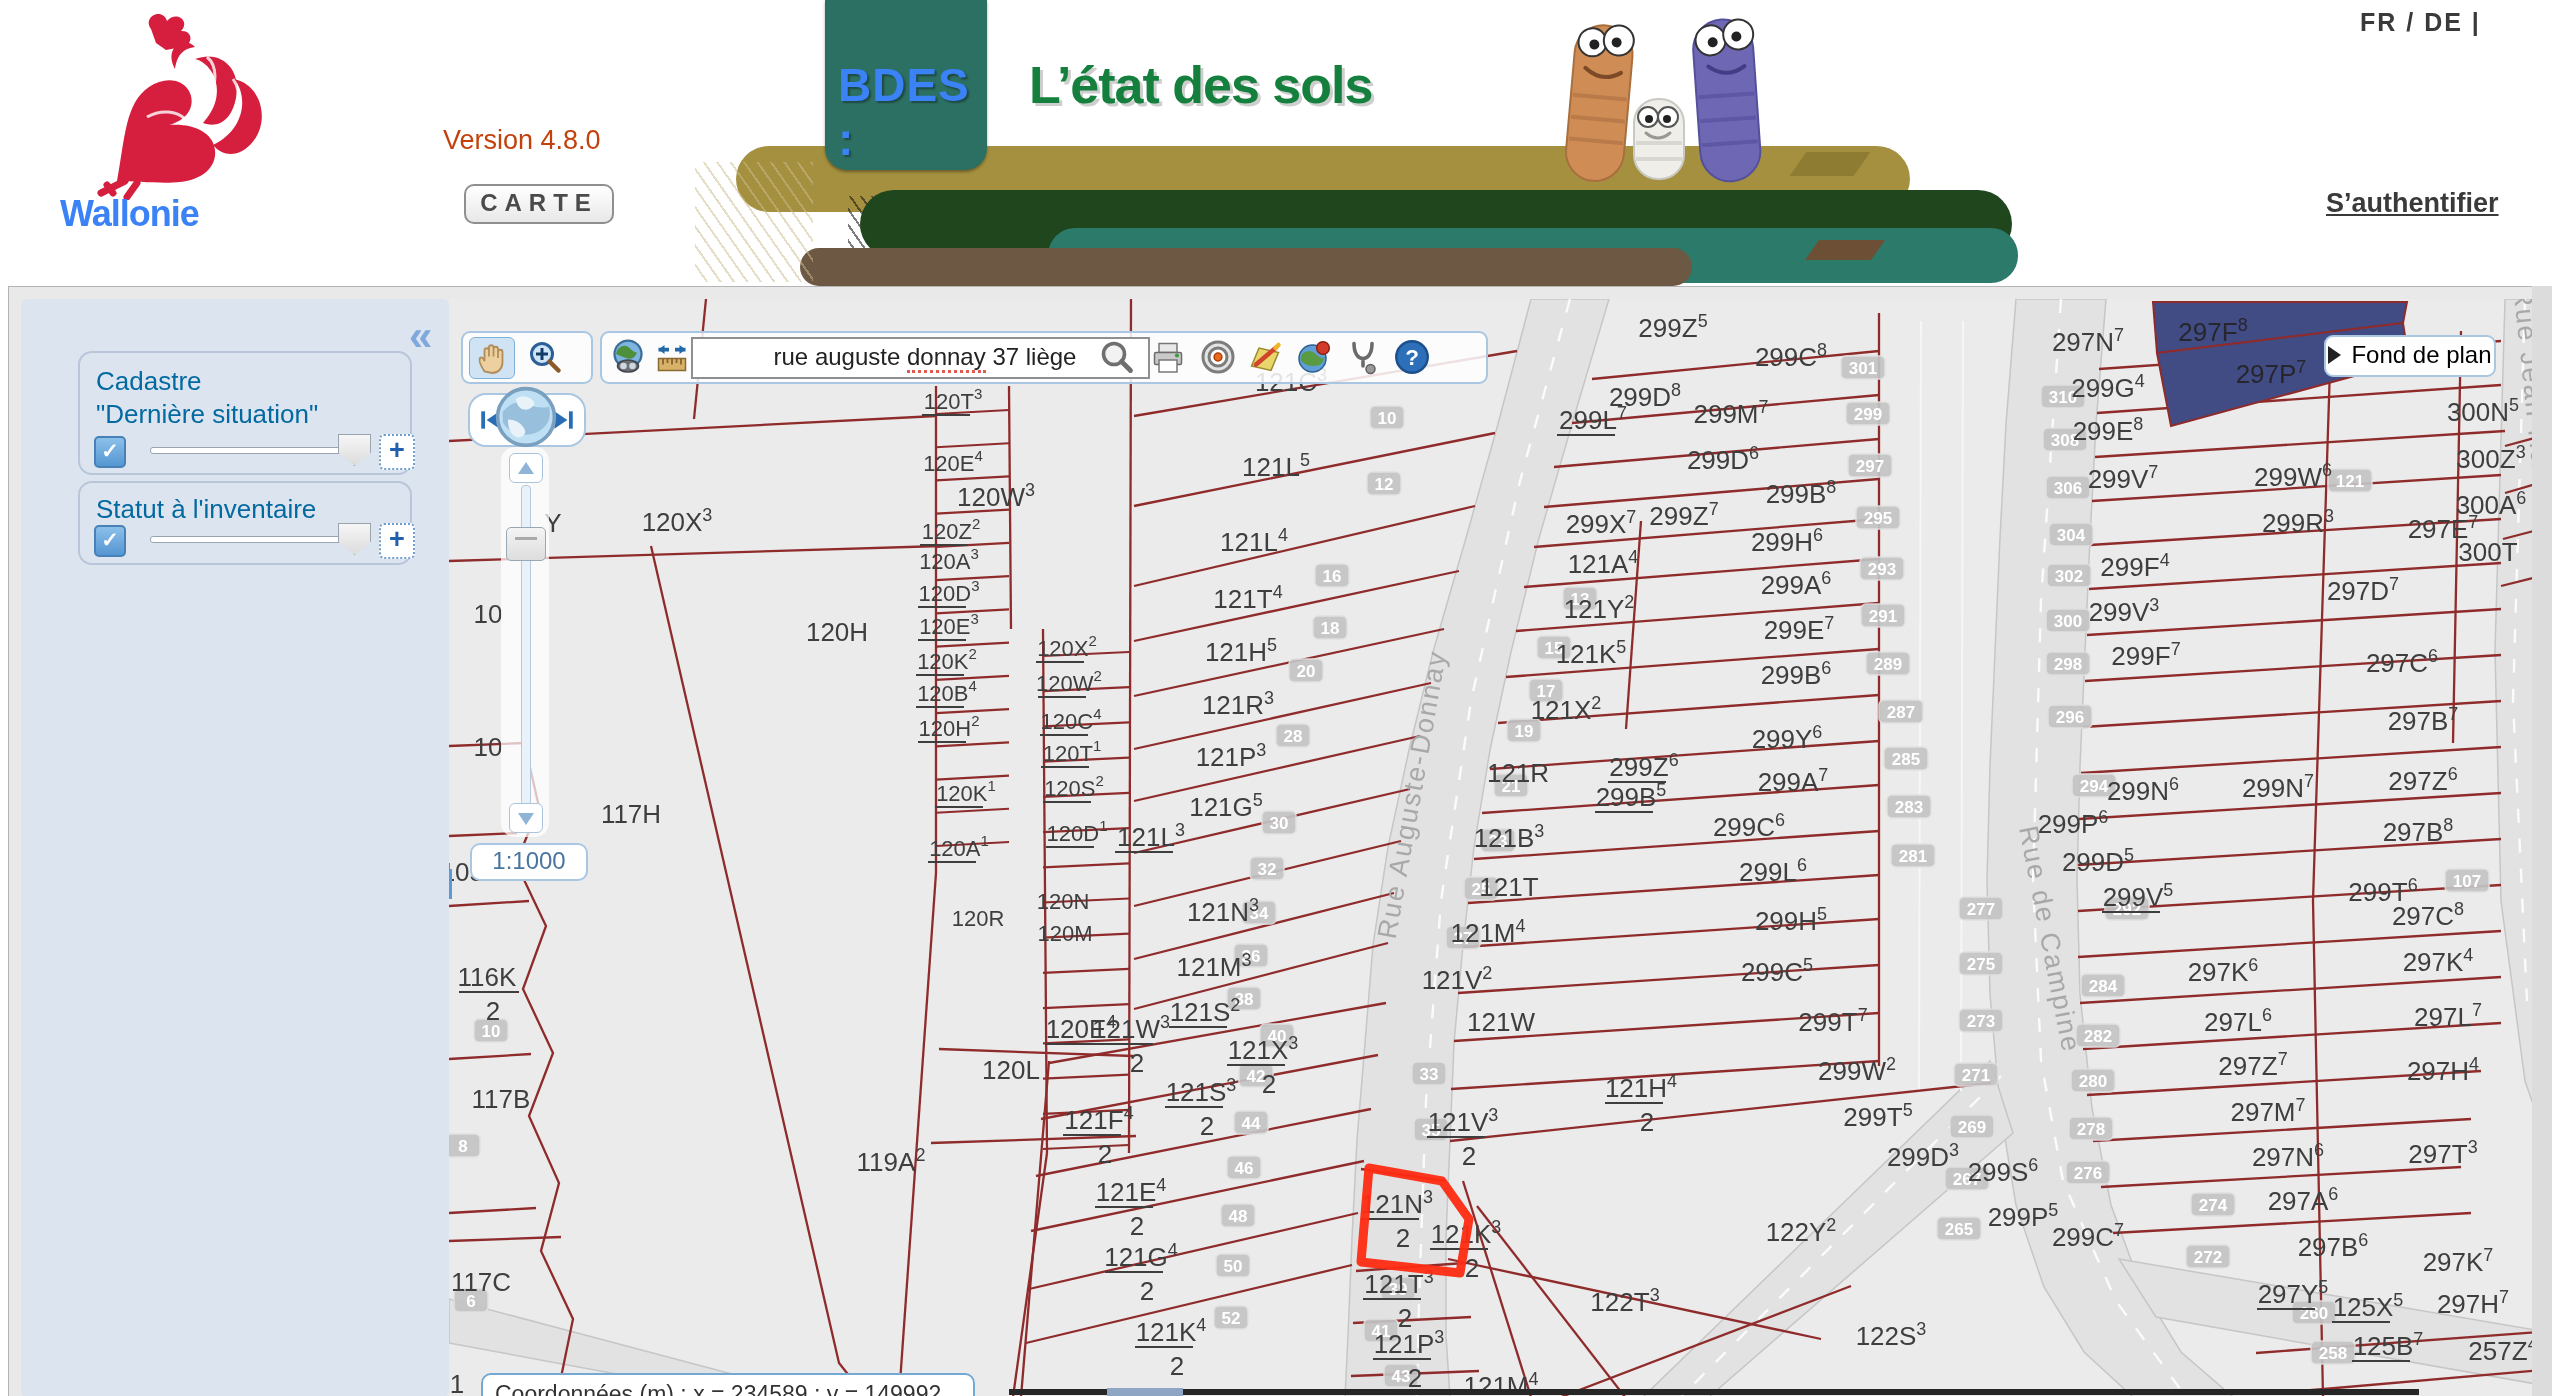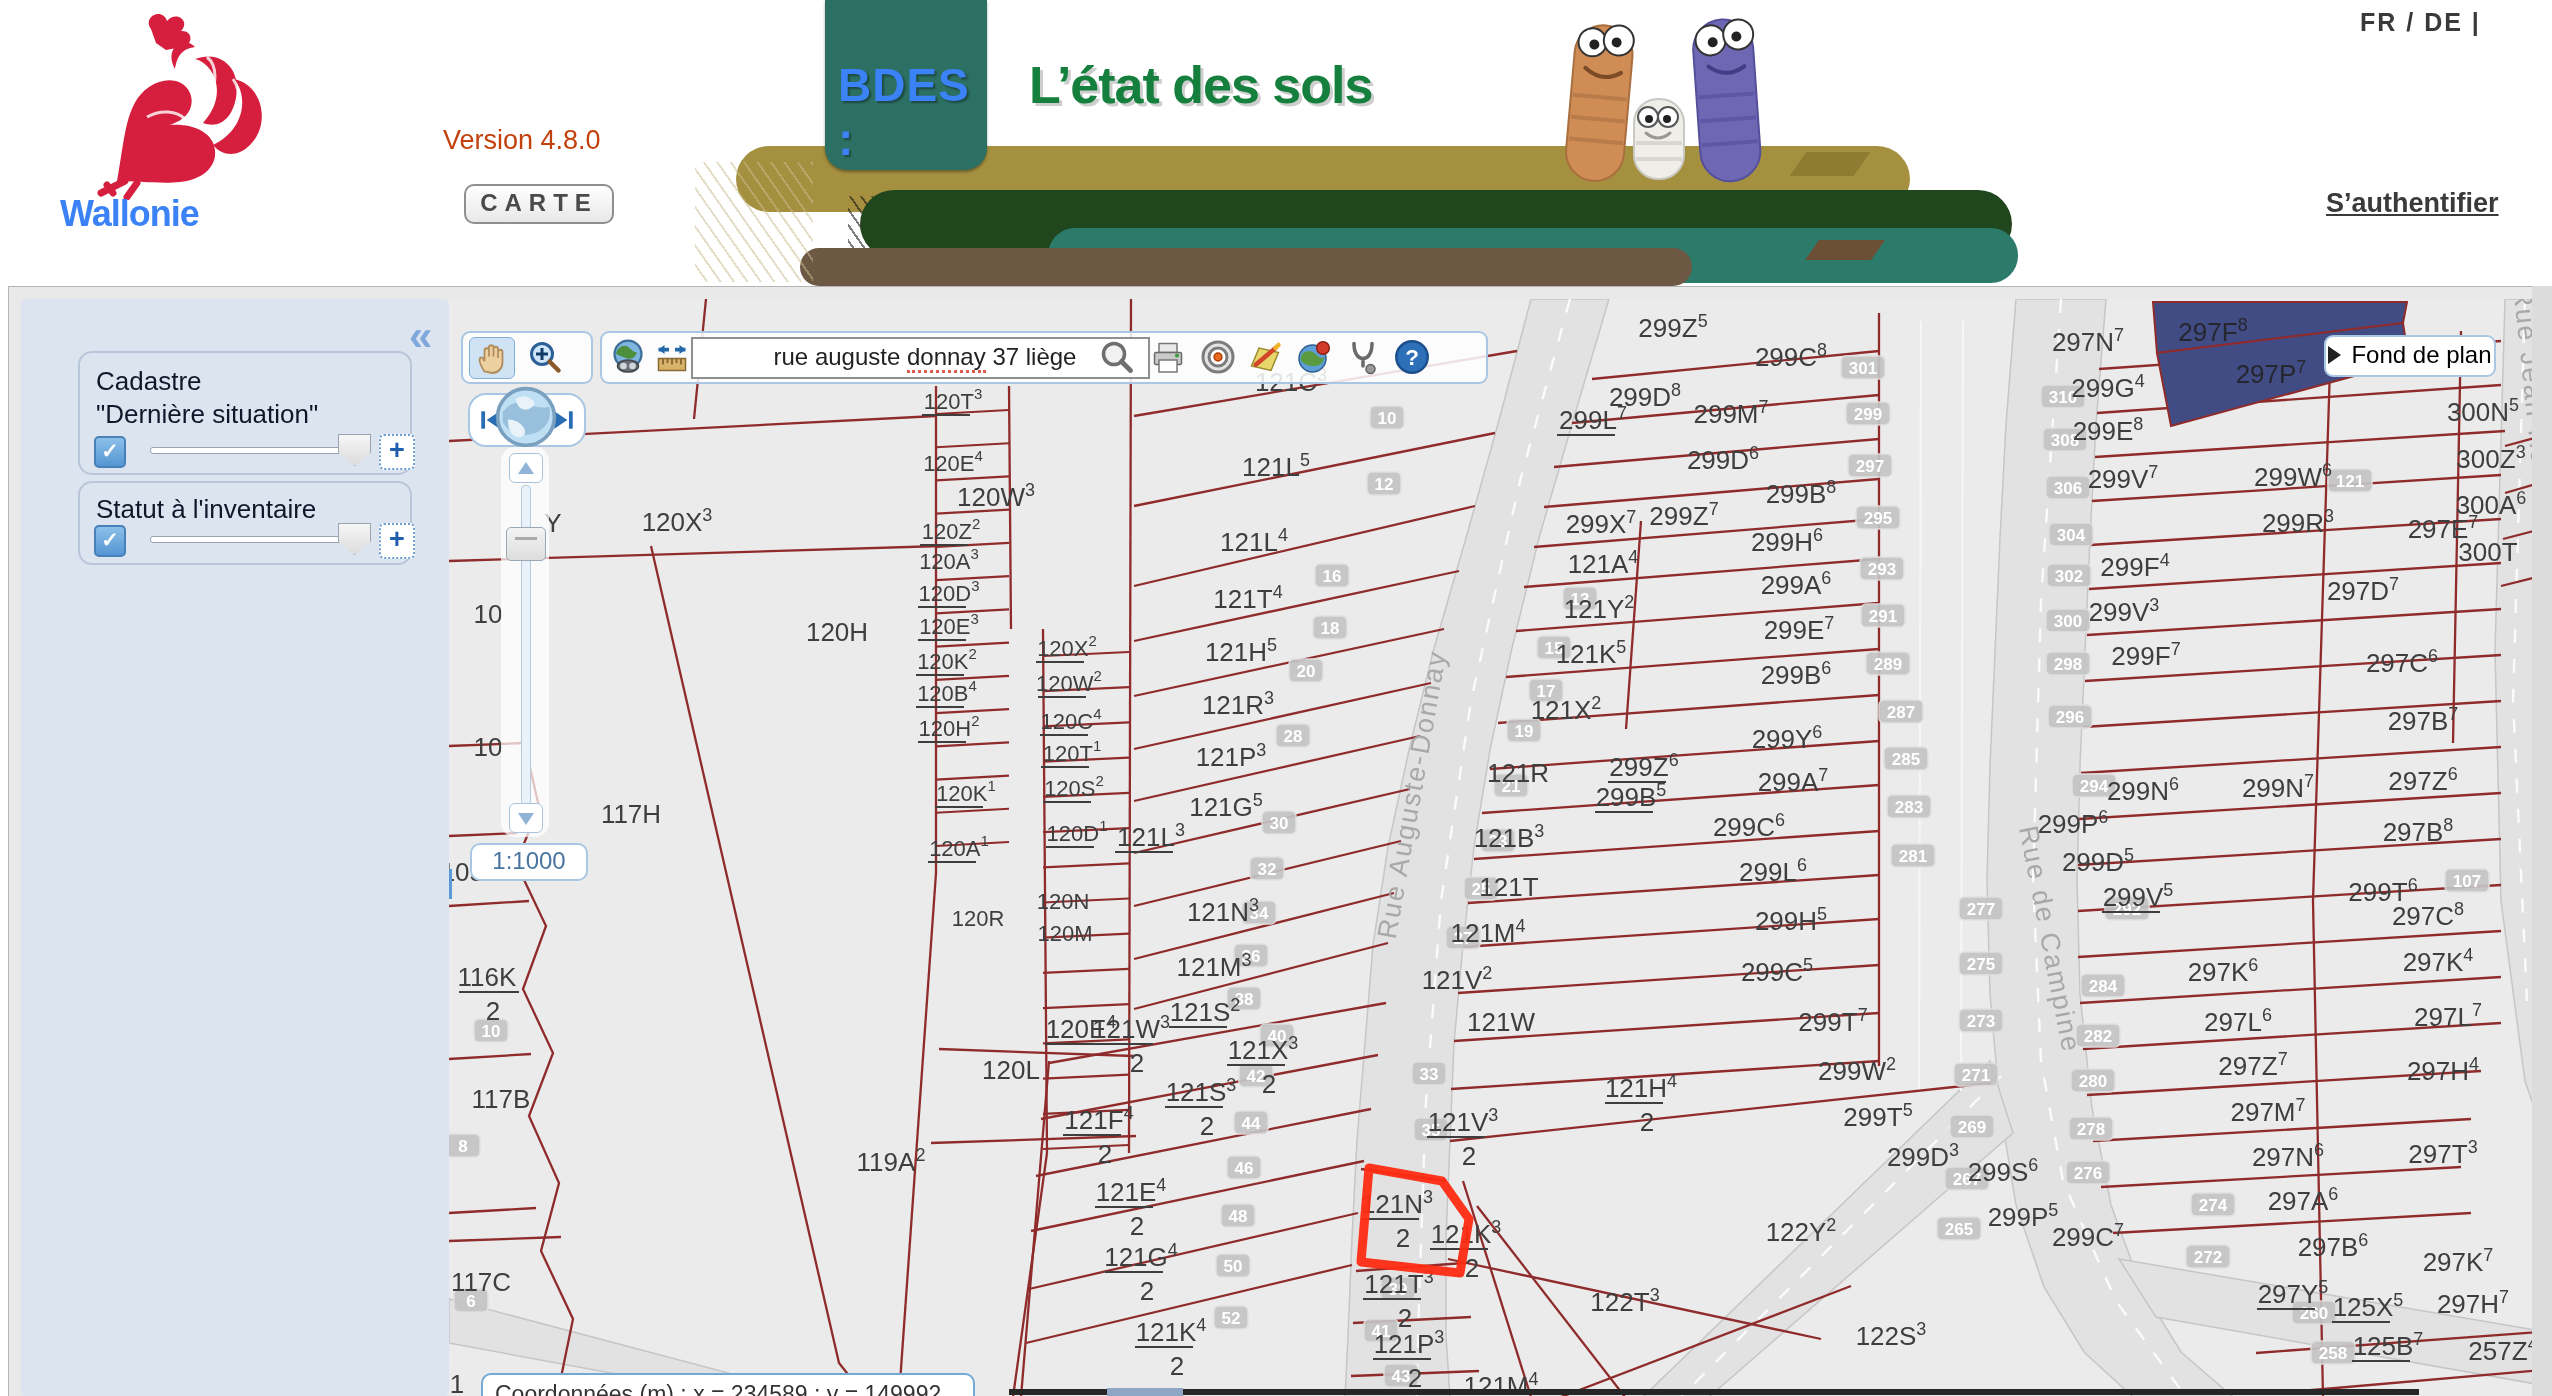--- a/index.html
+++ b/index.html
@@ -31,21 +31,21 @@
     text-shadow:3px 3px 0 rgba(60,60,60,.25);}
   #lang{left:2360px;top:8px;font-size:25px;font-weight:bold;color:#3a3a3a;letter-spacing:2px;}
   #login{left:2326px;top:188px;font-size:27px;font-weight:bold;color:#3a3a3a;text-decoration:underline;cursor:pointer;}
   
   #wrap{position:absolute;left:8px;top:286px;width:2538px;height:1110px;background:#e9e9e9;border:1px solid #b4b4b4;}
   #sidebar{position:absolute;left:12px;top:12px;width:428px;height:1098px;background:#dce4ef;border-radius:6px;}
   #collapse{position:absolute;left:388px;top:22px;font-size:42px;font-weight:bold;color:#7fa9dc;cursor:pointer;line-height:30px;}
   .panel{position:absolute;left:57px;width:330px;border:2px solid #b9c6da;border-radius:14px;}
   #panel1{top:52px;height:120px;}
   #panel2{top:182px;height:80px;}
-  .ptitle{position:absolute;left:16px;font-size:26px;color:#0f172a;line-height:33px;}
+  .ptitle{position:absolute;left:16px;font-size:26px;color:#0369a1;line-height:33px;}
   .chk{position:absolute;width:28px;height:28px;border:2px solid #4781b8;border-radius:5px;
     background:linear-gradient(#8cc0ea,#5596d2);color:#fff;font-size:21px;font-weight:bold;
     text-align:center;line-height:26px;cursor:pointer;}
   .track{position:absolute;height:5px;background:#fff;border:1px solid #98a4b2;border-radius:3px;cursor:pointer;}
   .handle{position:absolute;width:31px;height:30px;background:linear-gradient(#f6f6f6,#dcdcdc);
     border:1px solid #9aa4ad;clip-path:polygon(0 0,100% 0,100% 58%,50% 100%,0 58%);cursor:pointer;}
   .plusbtn{position:absolute;width:32px;height:32px;background:#fff;border:2px dotted #6f9ed0;border-radius:5px;
     color:#1f5fae;font-size:27px;font-weight:bold;text-align:center;line-height:28px;cursor:pointer;}
   
   #map{position:absolute;left:440px;top:12px;width:2092px;height:1098px;overflow:hidden;background:#ebebeb;cursor:crosshair;}

